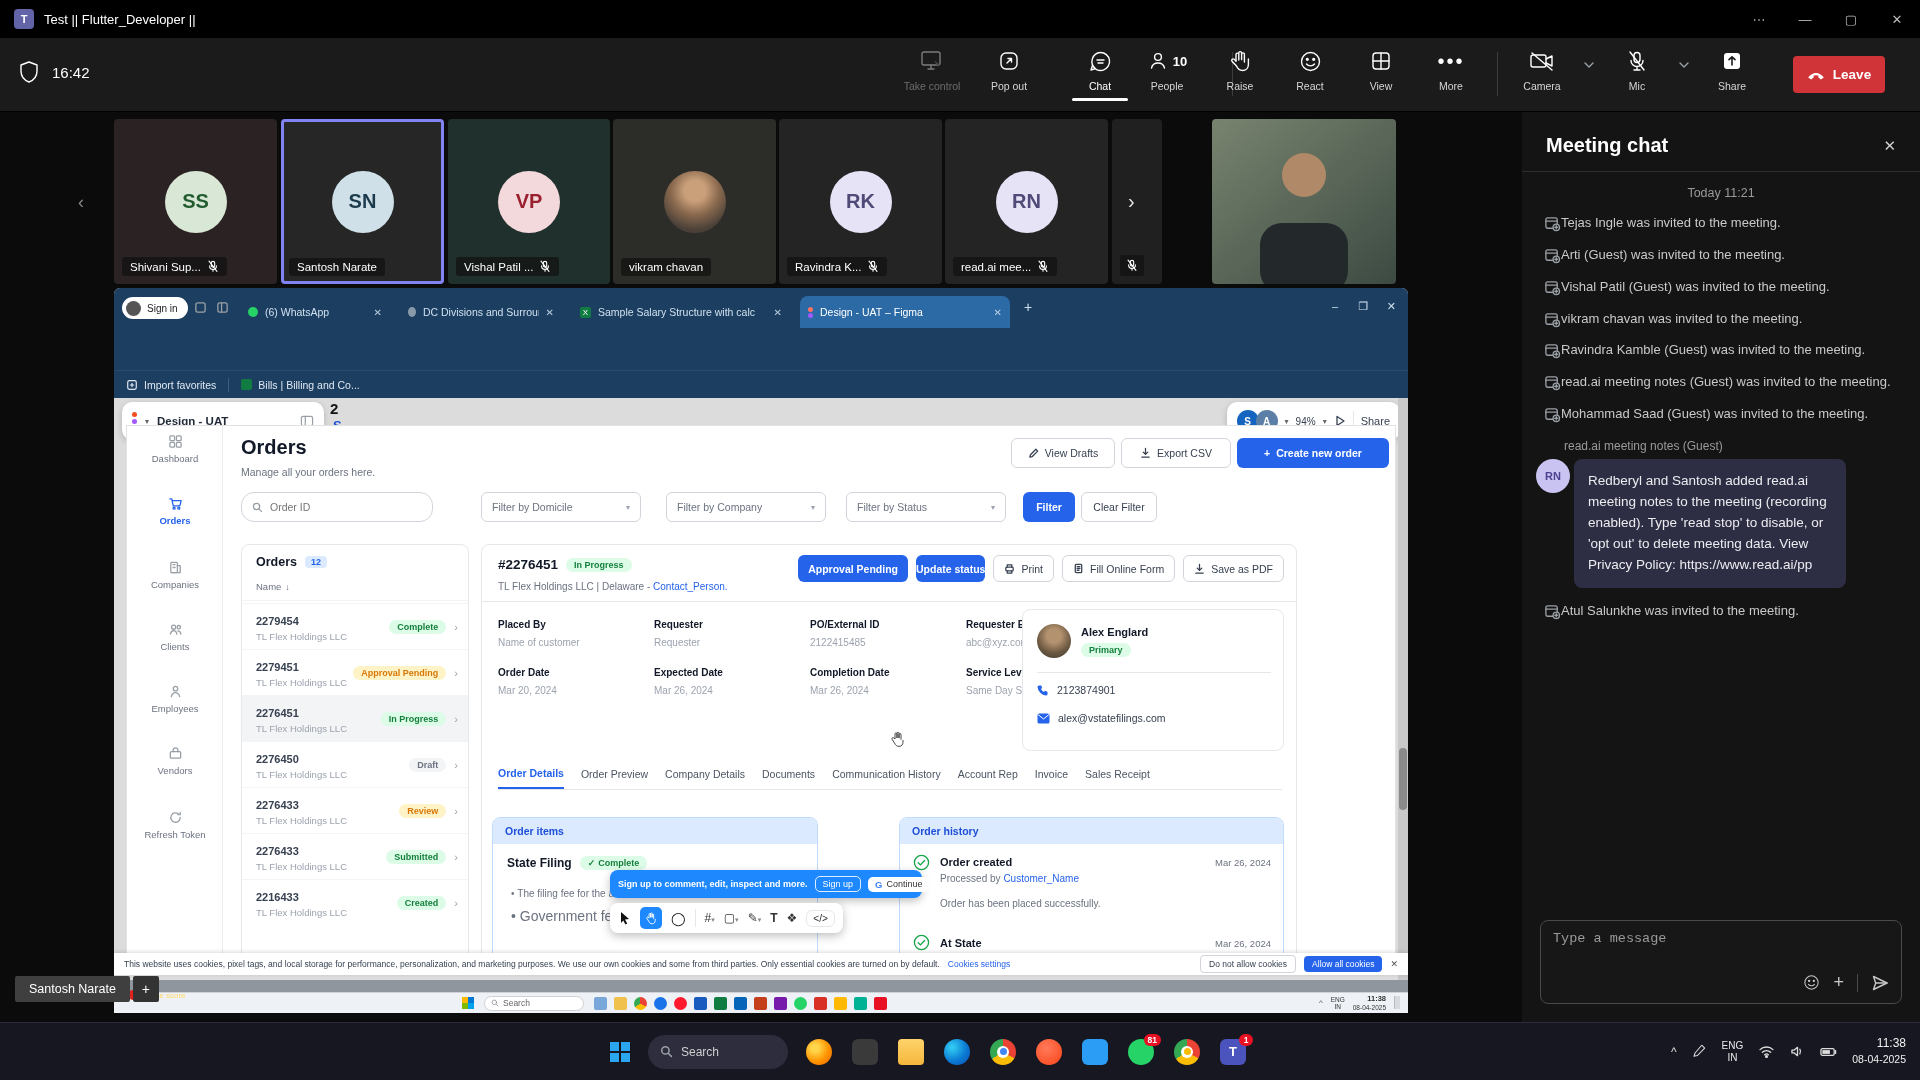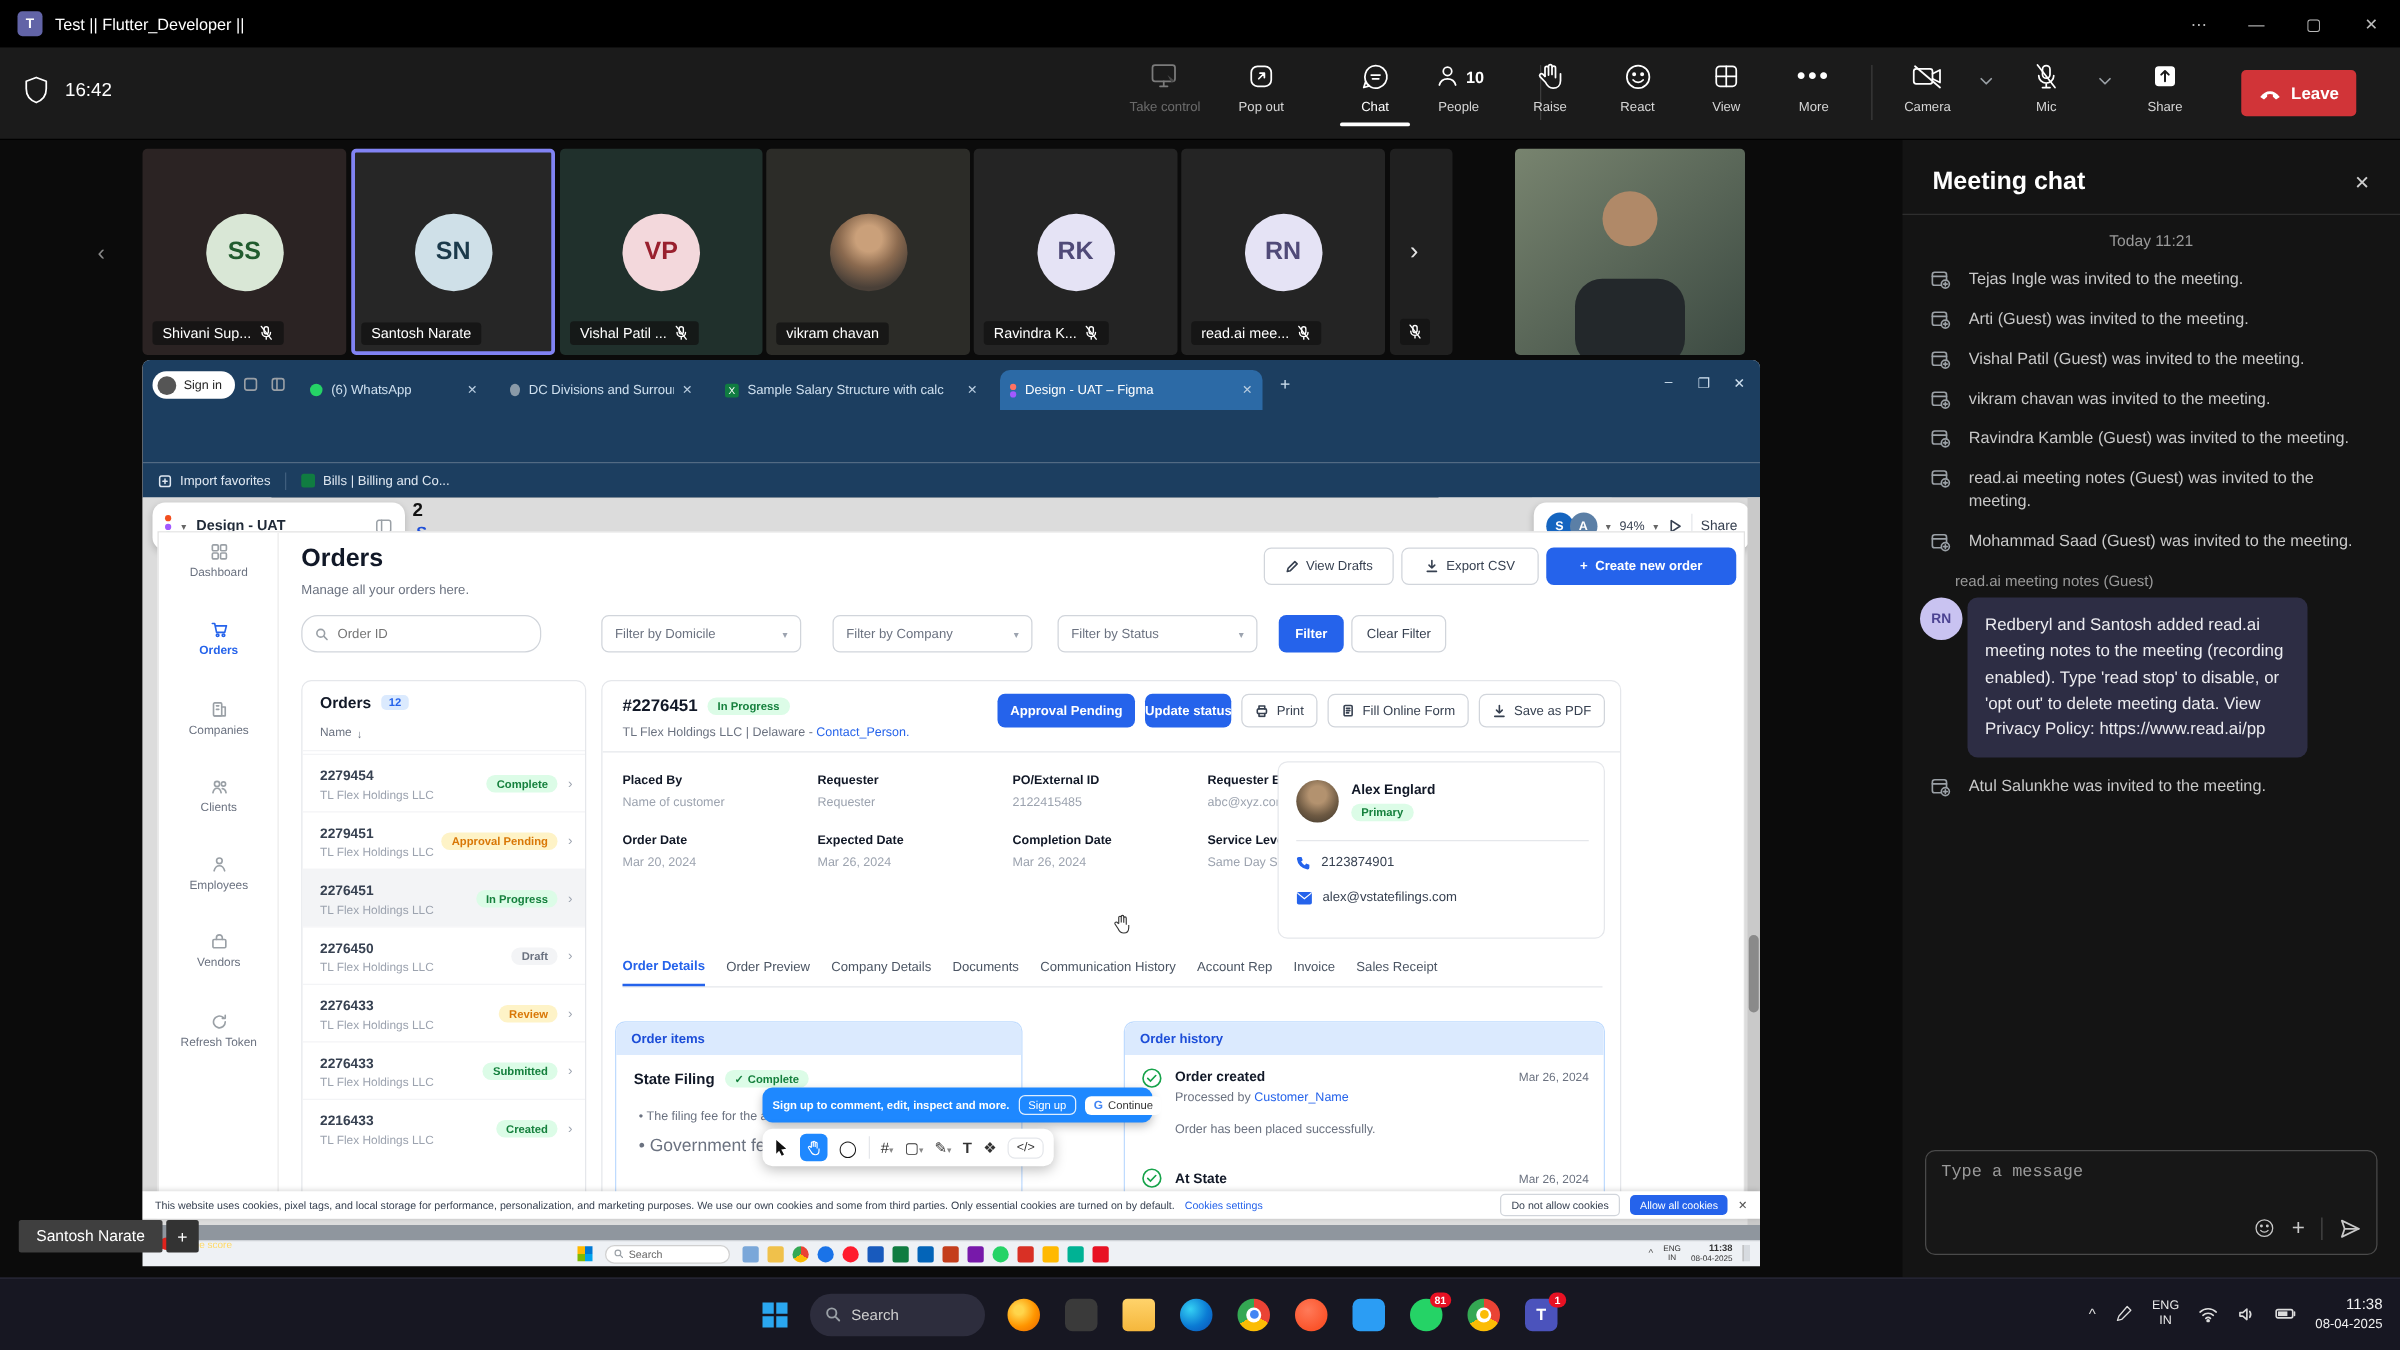--- a/index.html
+++ b/index.html
@@ -63,21 +63,21 @@
 .dtab.act{color:#2563eb;font-weight:bold;border-bottom:2px solid #2563eb}
 .chead{height:26px;background:#dbeafe;border-radius:7px 7px 0 0;display:flex;align-items:center;padding:0 12px;color:#1d4ed8;font-size:10.5px;font-weight:bold}
 .link{color:#2563eb}
 
 .pal{position:absolute;background:#fff;border-radius:8px;box-shadow:0 3px 10px rgba(0,0,0,.25);display:flex;align-items:center;padding:0 8px;gap:9px;color:#333;font-size:12px}
 
 .cookie{position:absolute;left:0;top:555px;width:1294px;height:22px;background:#fff;box-shadow:0 -1px 4px rgba(0,0,0,.15);display:flex;align-items:center;padding:0 10px;font-size:8.5px;color:#374151;gap:8px;white-space:nowrap}
 .pill{border-radius:4px;padding:3px 8px;font-size:8.5px;white-space:nowrap}
 
 .chatp{position:absolute;right:0;top:112px;width:398px;height:910px;background:#141414;display:flex;flex-direction:column}
-.sysrow{display:flex;gap:14px;margin-bottom:13px;padding:0 26px 0 22px}
+.sysrow{display:flex;margin-bottom:13px;padding:0 26px 0 22px}
 .sysrow p{font-size:13px;color:#c9c9c9;line-height:1.45}
 .bubble{background:#2d2d44;border-radius:8px;padding:12px 14px;width:272px;font-size:13.5px;line-height:1.55;color:#ececf0}
 .inpbox{border:1px solid #4a4a4a;border-radius:8px;height:84px;position:relative;background:#171717}
 .inpbox input{position:absolute;left:12px;top:10px;width:240px;background:transparent;border:0;outline:0;color:#eee;font-size:13.5px;font-family:Liberation Mono, monospace}
 .inpbox input::placeholder{color:#9a9a9a}
 
 .sharedtb{position:absolute;left:114px;top:992px;width:1294px;height:21px;background:#eef1f5;border-top:1px solid #cfd3d8;display:flex;align-items:center;color:#444}
 .hosttb{position:absolute;left:0;top:1022px;width:1920px;height:58px;background:#171722;border-top:1px solid #2a2a38;display:flex;align-items:center}
 .appic{width:26px;height:26px;border-radius:6px;position:relative}
 .badge{position:absolute;top:-5px;right:-7px;background:#e81123;color:#fff;font-size:8.5px;font-weight:bold;border-radius:8px;padding:1px 4px;min-width:14px;text-align:center}

